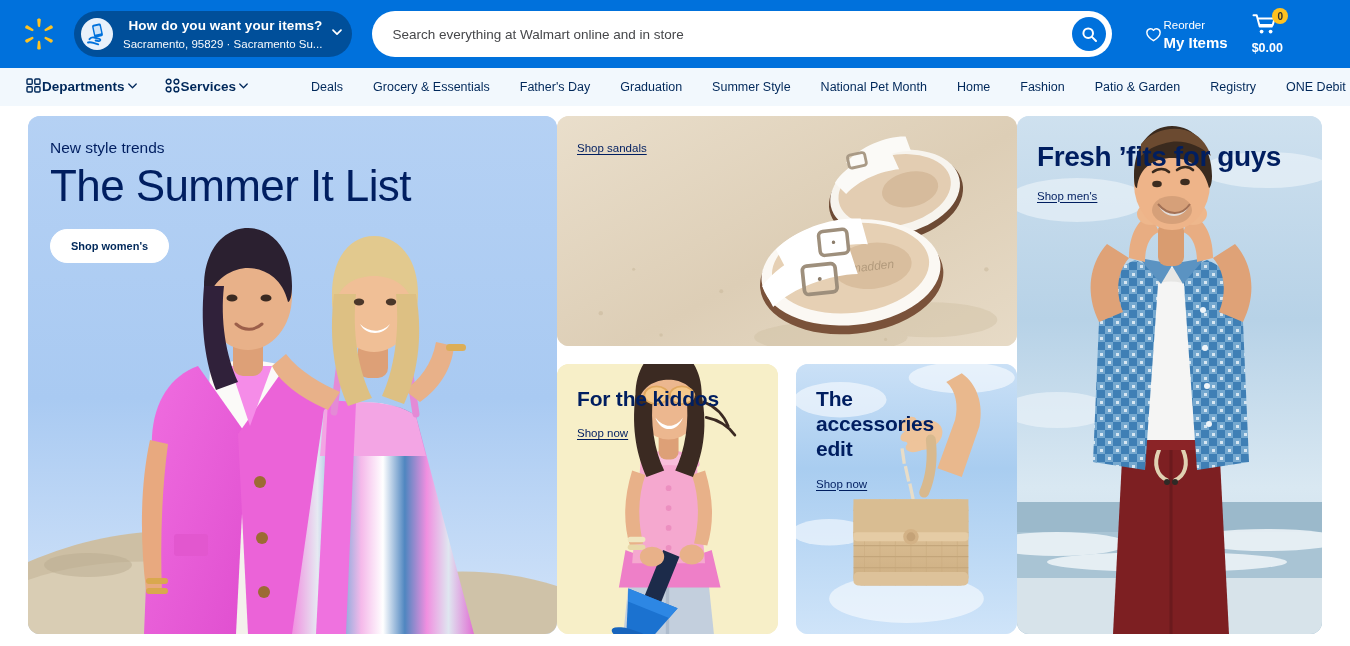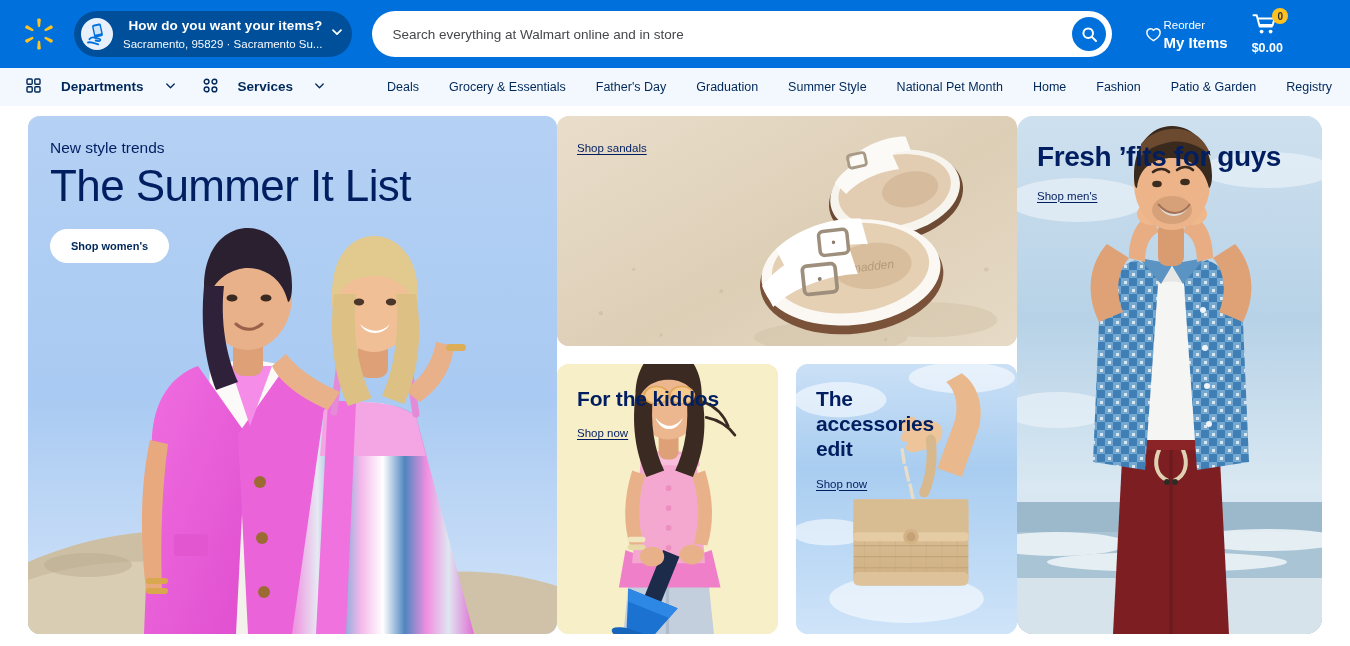--- a/index.html
+++ b/index.html
@@ -131,21 +131,21 @@
   .navbar {
     height: 38px;
     background: #f2f8fd;
     display: flex;
     align-items: center;
     padding: 0 0 0 26px;
     gap: 0;
     border-bottom: 1px solid #f2f8fd;
   }
   .nav-drop {
-    display: flex; align-items: center; gap: 20px;
+    display: flex; align-items: center; gap: 1px;
     color: #00285a; font-size: 13.5px; font-weight: bold;
     margin-right: 26px; cursor: pointer; white-space: nowrap;
   }
   .nav-divider {
     width: 1px; height: 18px; background: #c3d4e6; margin: 0 18px 0 2px;
   }
   .nav-links { display: flex; align-items: center; gap: 0; }
   .nav-link {
     color: #00285a; font-size: 12.5px; font-weight: 400;
     padding: 0 15px; cursor: pointer; white-space: nowrap;
@@ -185,21 +185,21 @@
     font-family: "Liberation Sans", sans-serif;
   }
 
   
   .mid-col { display: grid; grid-template-rows: 230px 1fr; gap: 18px; }
   .mid-bottom { display: grid; grid-template-columns: 1fr 1fr; gap: 18px; border-radius: 16px; }
 
   .sandals-card { background: linear-gradient(160deg,#e9ddcb 0%,#ded0ba 60%,#e6dac7 100%); }
   .kiddos-card  { background: #f8f0cd; }
   .accessories-card { background: linear-gradient(180deg,#cfe3f7 0%,#aed0f0 55%,#d6e8fa 100%); }
-  .mens-card { background: linear-gradient(180deg,#cfe0ef 0%,#b9d3e8 40%,#dceaf4 100%); border-radius: 16px; }
+  .mens-card { background: linear-gradient(180deg,#cfe0ef 0%,#b9d3e8 40%,#dceaf4 100%); }
 
   .card-copy { position: absolute; top: 22px; left: 20px; z-index: 5; max-width: 72%; }
   .card-title {
     font-size: 21px; line-height: 1.2; color: #001e60;
     font-weight: bold; letter-spacing: -.2px; margin-bottom: 12px;
   }
   .card-title.lg { font-size: 28px; letter-spacing: -.4px; }
   .card-link {
     font-size: 11.5px; color: #001e60; text-decoration: underline;
     text-underline-offset: 2px; cursor: pointer; display: inline-block;

